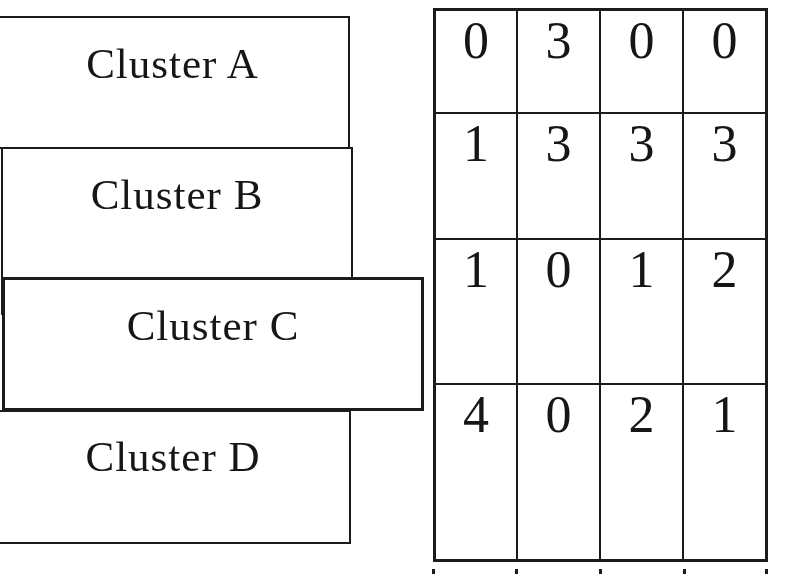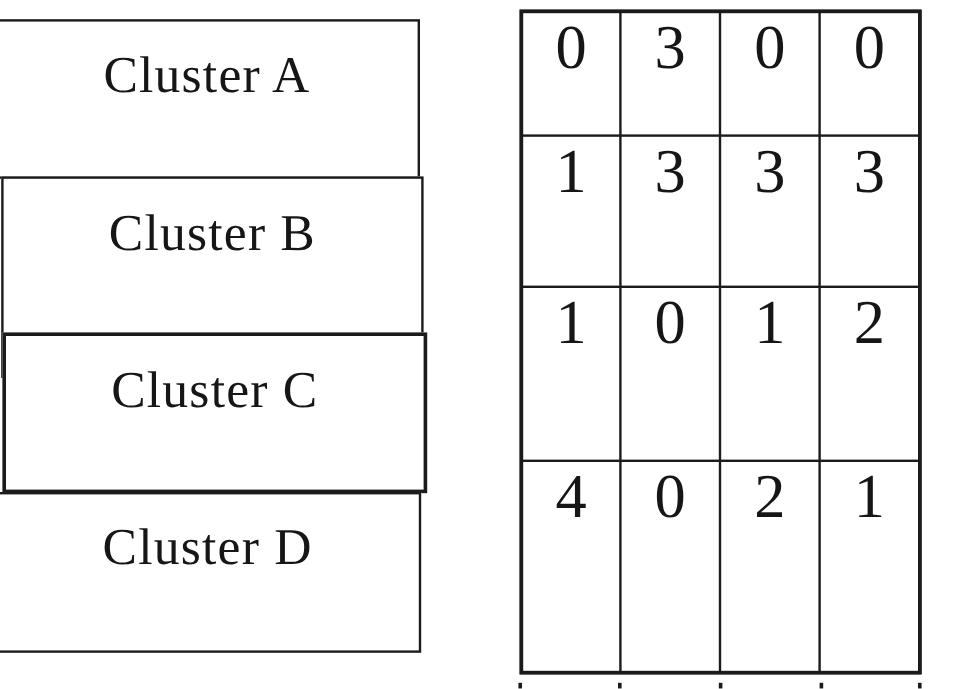--- a/index.html
+++ b/index.html
@@ -18,21 +18,21 @@
     position:absolute;background:var(--bg);
     border:2px solid var(--line);
   }
   .cluster-label{
     display:block;text-align:center;
     font-size:43px;line-height:52px;color:var(--text);
     padding-top:20px;letter-spacing:1px;
   }
   .box-a{left:-5px;top:16px;width:355px;height:133px;z-index:1;}
   .box-b{left:1px;top:147px;width:352px;height:168px;z-index:2;}
-  .box-c{left:2px;top:277px;width:354px;height:134px;border-width:3px;z-index:3;}
+  .box-c{left:2px;top:277px;width:422px;height:134px;border-width:3px;z-index:3;}
   .box-d{left:-5px;top:410px;width:356px;height:134px;z-index:4;}
   .box-d .cluster-label{padding-top:19px;}
 
   
   .matrix{
     position:absolute;left:433px;top:8px;width:335px;height:554px;
     border:3px solid var(--line);background:var(--line);
     display:grid;
     grid-template-columns:80px 81px 81px 81px;
     grid-template-rows:101px 124px 143px 174px;

